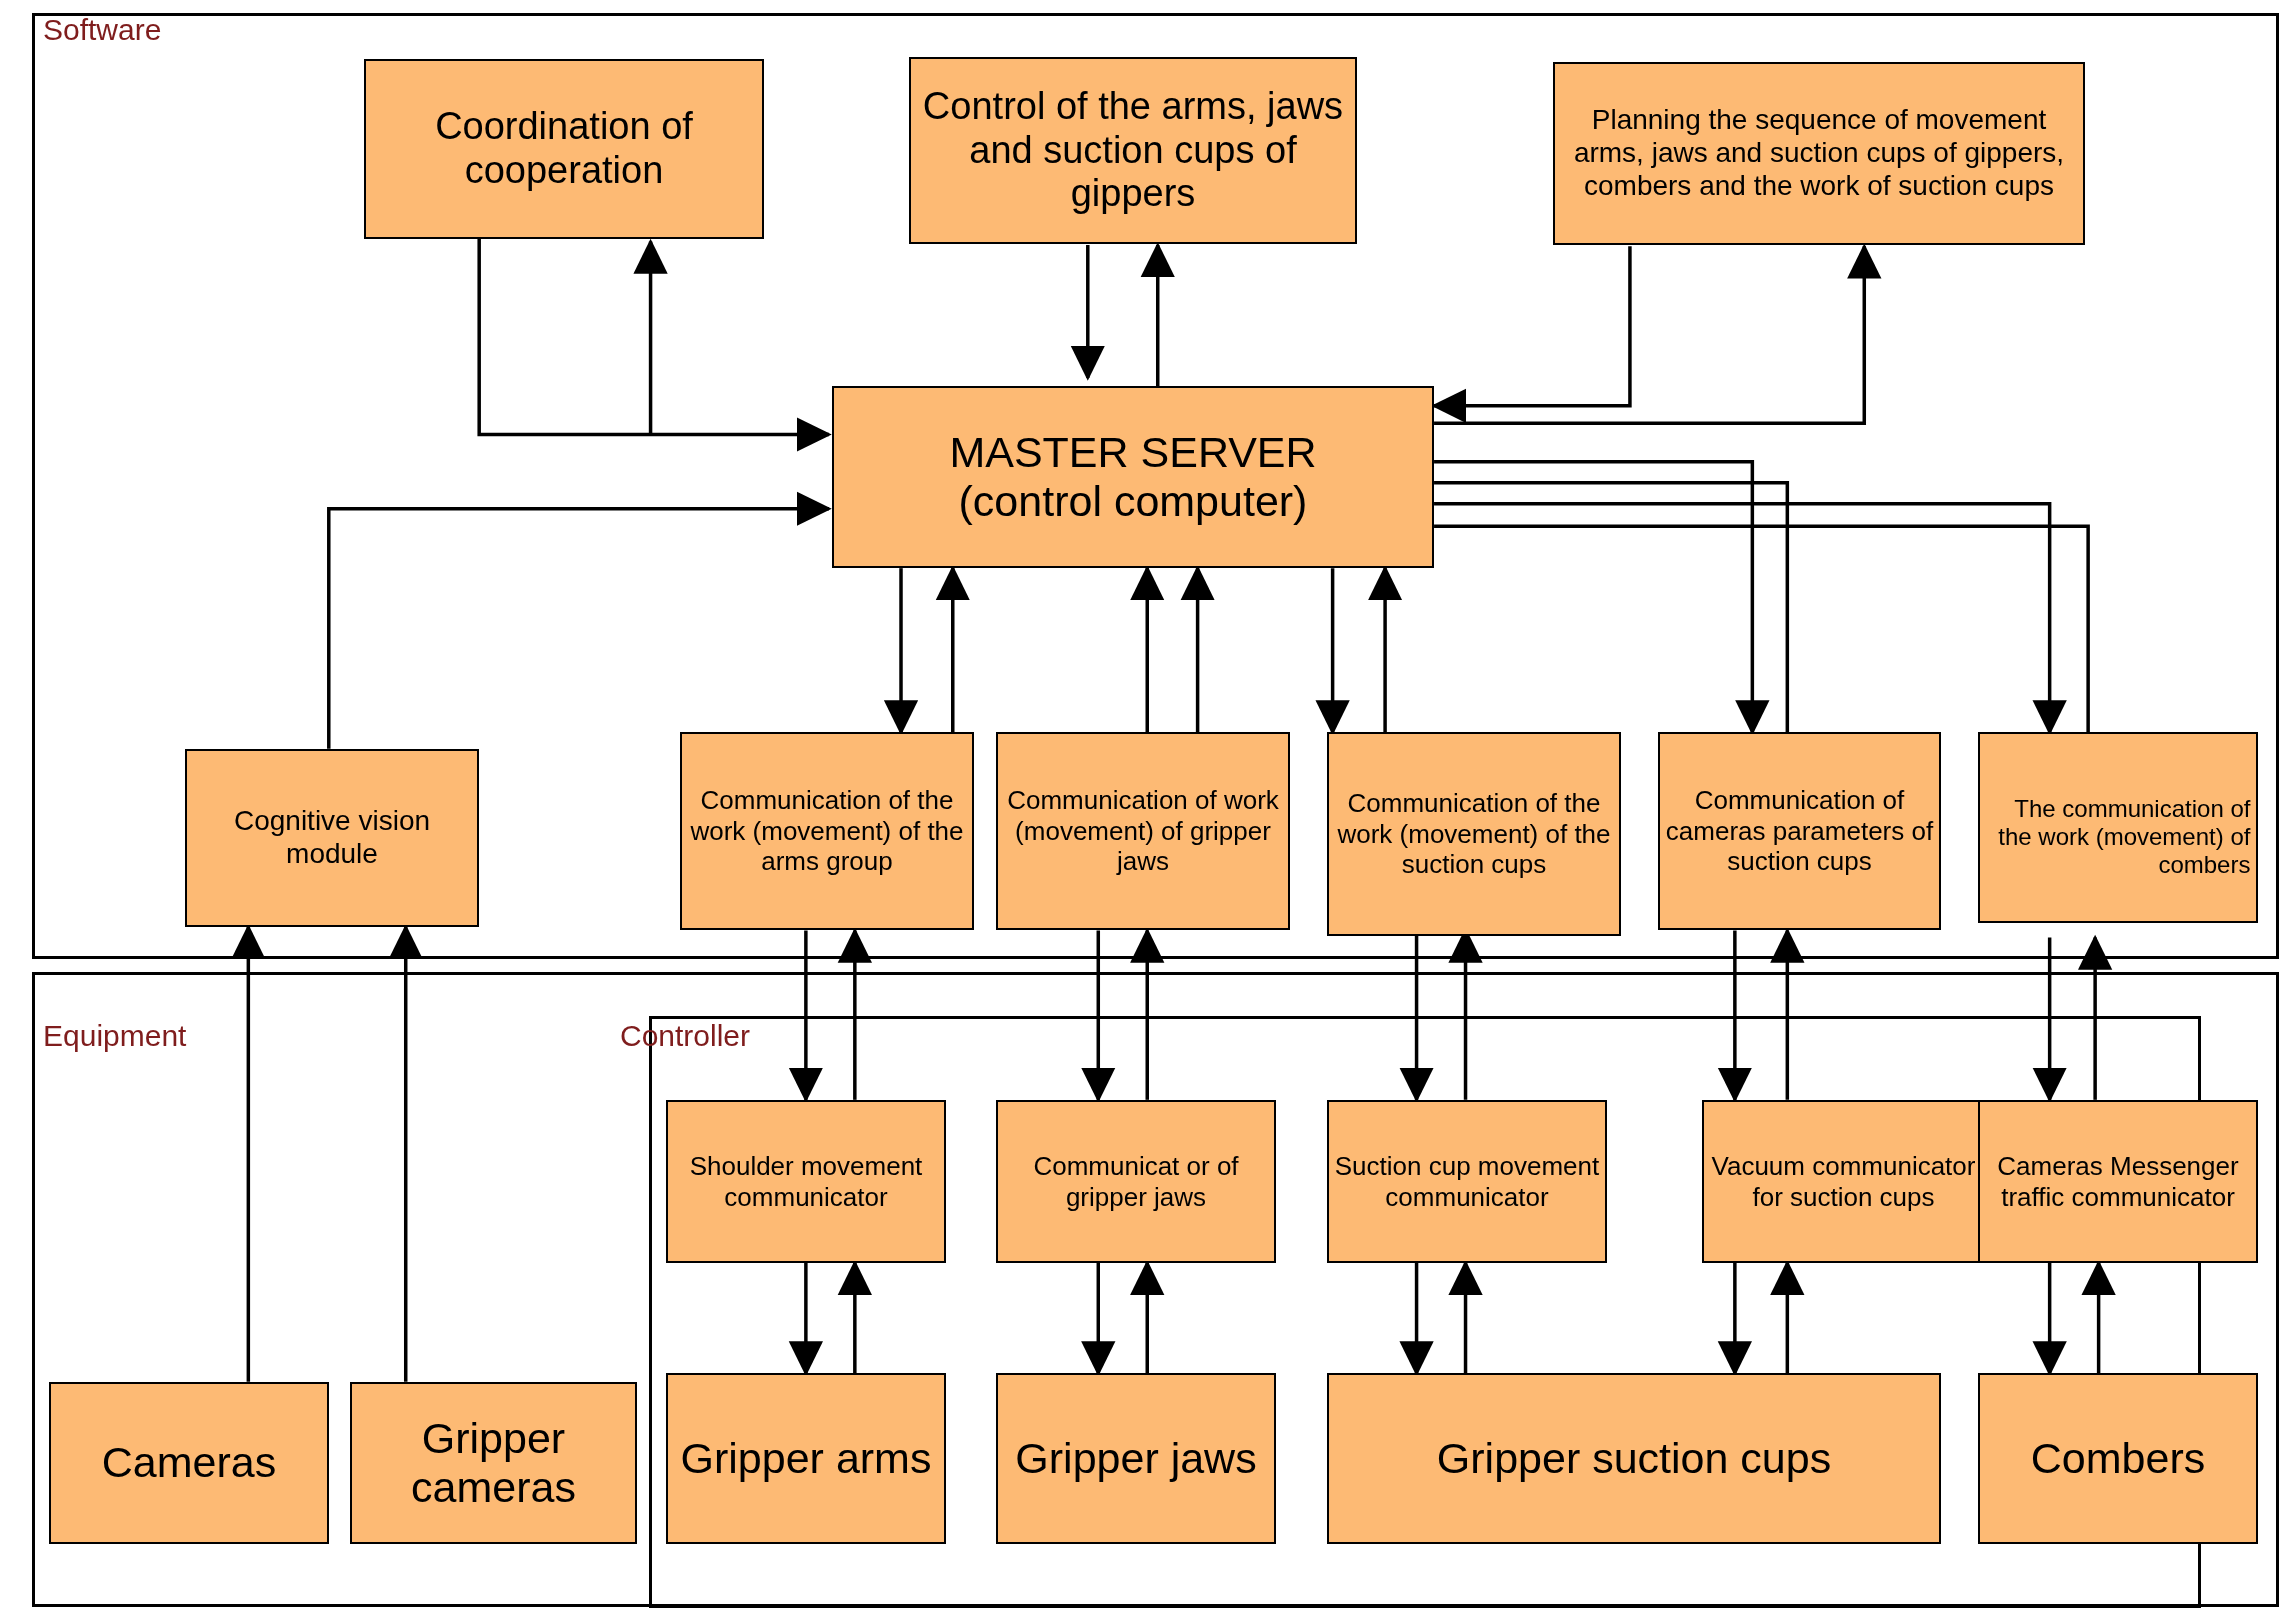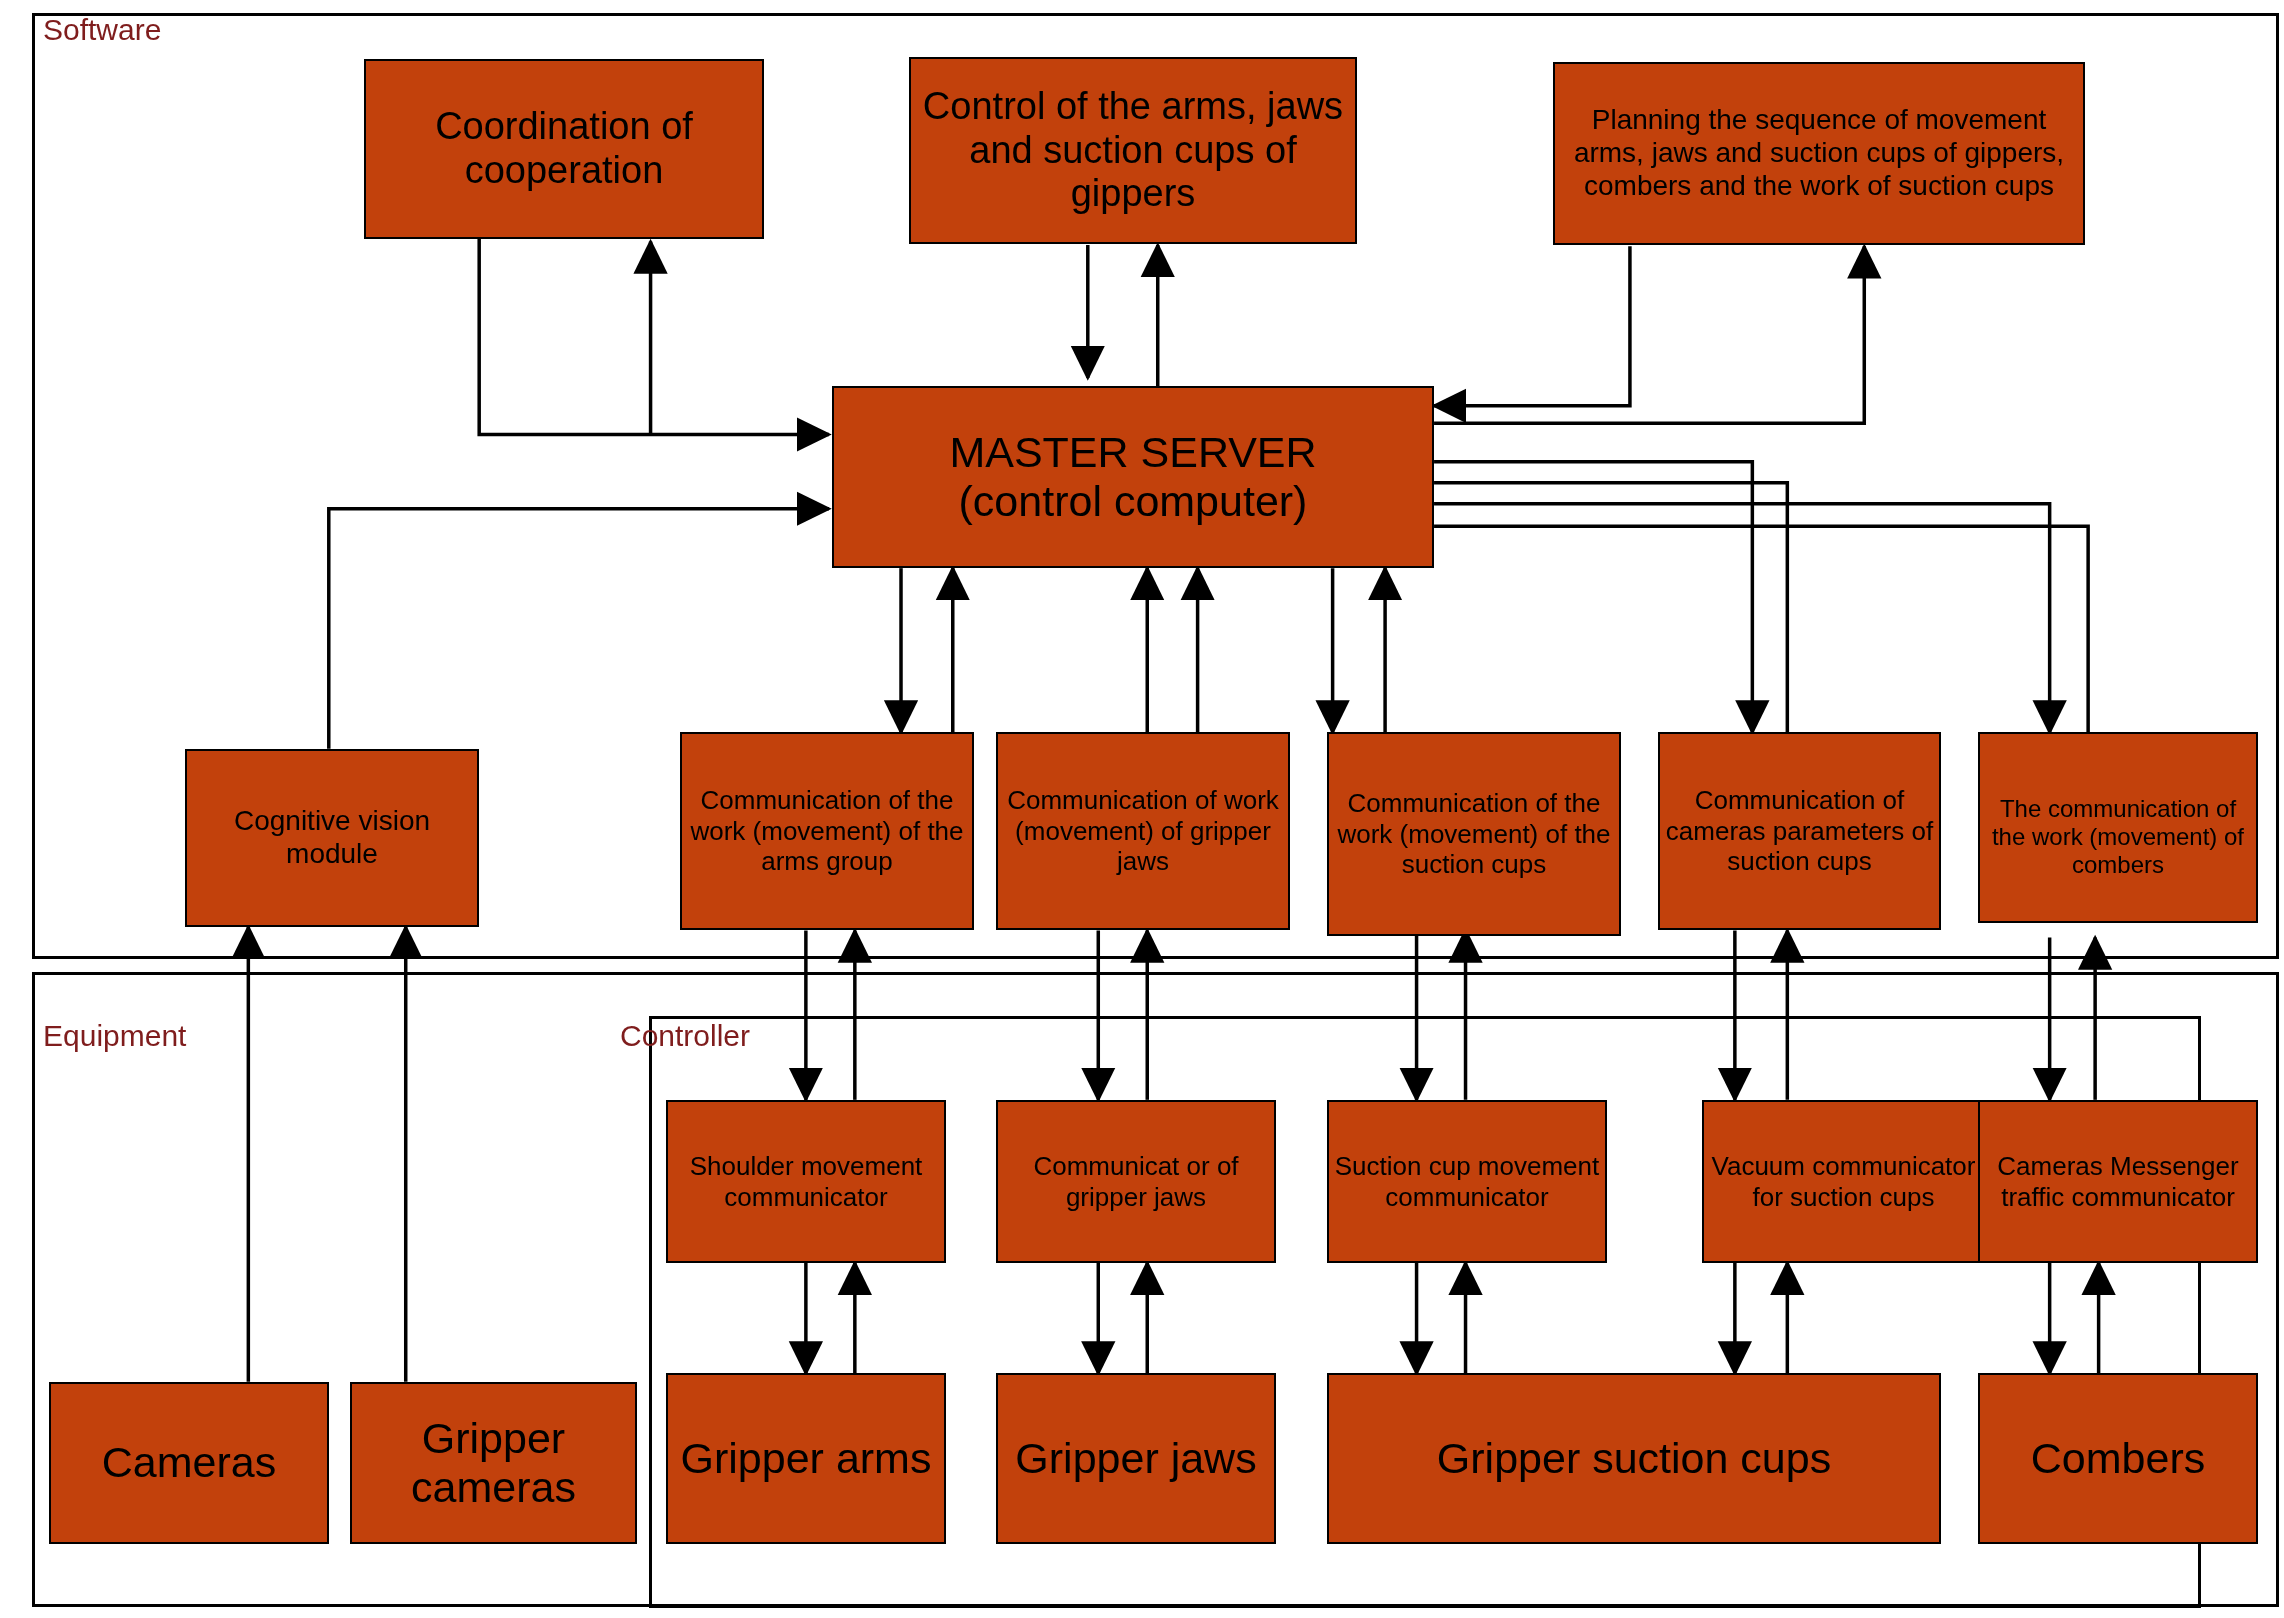--- a/index.html
+++ b/index.html
@@ -1,26 +1,26 @@
 <!DOCTYPE html>
 <html style="font-size:11.2px"><head>
 <meta charset="utf-8">
 <style>
   html,body{margin:0;padding:0;background:#ffffff;}
   #stage{position:relative;width:2284px;height:1619px;background:#ffffff;
          font-family:"Liberation Sans","DejaVu Sans",sans-serif;color:#000;}
   svg#wires{position:absolute;left:0;top:0;width:2284px;height:1619px;pointer-events:none;}
   .panel{position:absolute;border:3.5px solid #000;background:transparent;box-sizing:border-box;}
   .panel-label{position:absolute;font-size:30px;line-height:1;color:#7f1d1d;white-space:nowrap;}
-  .node{position:absolute;border:2.8px solid #000;background:#c2410c;box-sizing:border-box;
+  .node{position:absolute;border:2.8px solid #000;background:#fdba74;box-sizing:border-box;
         display:flex;align-items:center;justify-content:center;text-align:center;}
   .node span{display:block;width:100%;padding:0 5.6px;box-sizing:border-box;}
   .t-md{font-size:28px;line-height:1.17;}
   .t-sm{font-size:26px;line-height:1.17;}
-  .t-xs{font-size:24px;line-height:1.18;}
+  .t-xs{font-size:24px;line-height:1.18;text-align:right;}
   .t-lg{font-size:38px;line-height:1.15;}
   .t-xl{font-size:43px;line-height:1.15;}
   .overflow-node{overflow:visible;}
   .overflow-node span{position:relative;}
 </style>
 </head>
 <body>
 
 <div id="stage">
 

